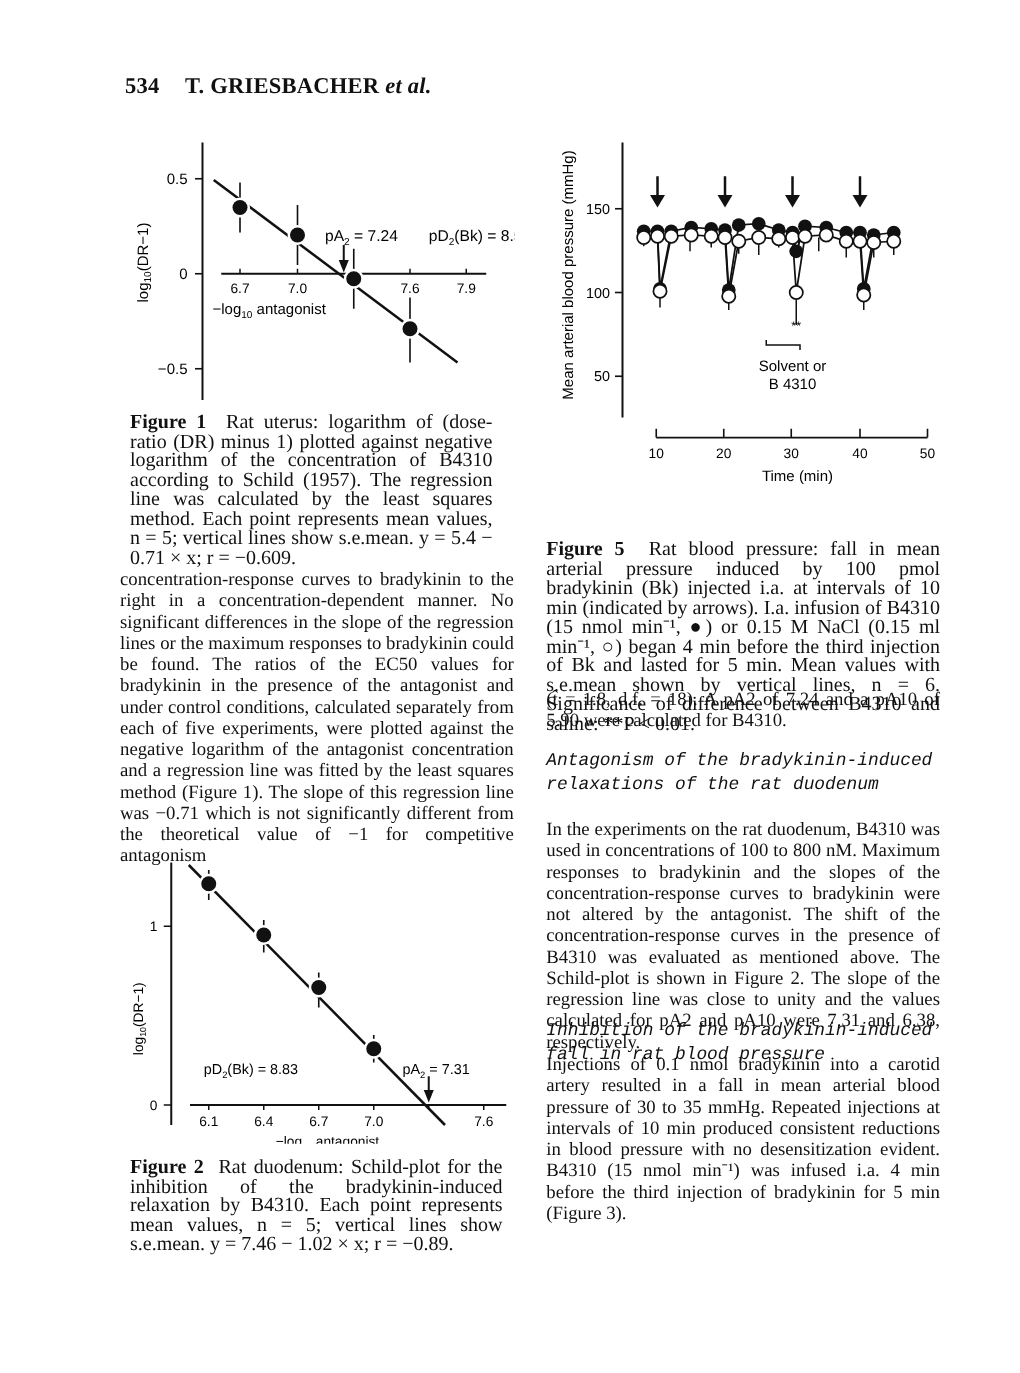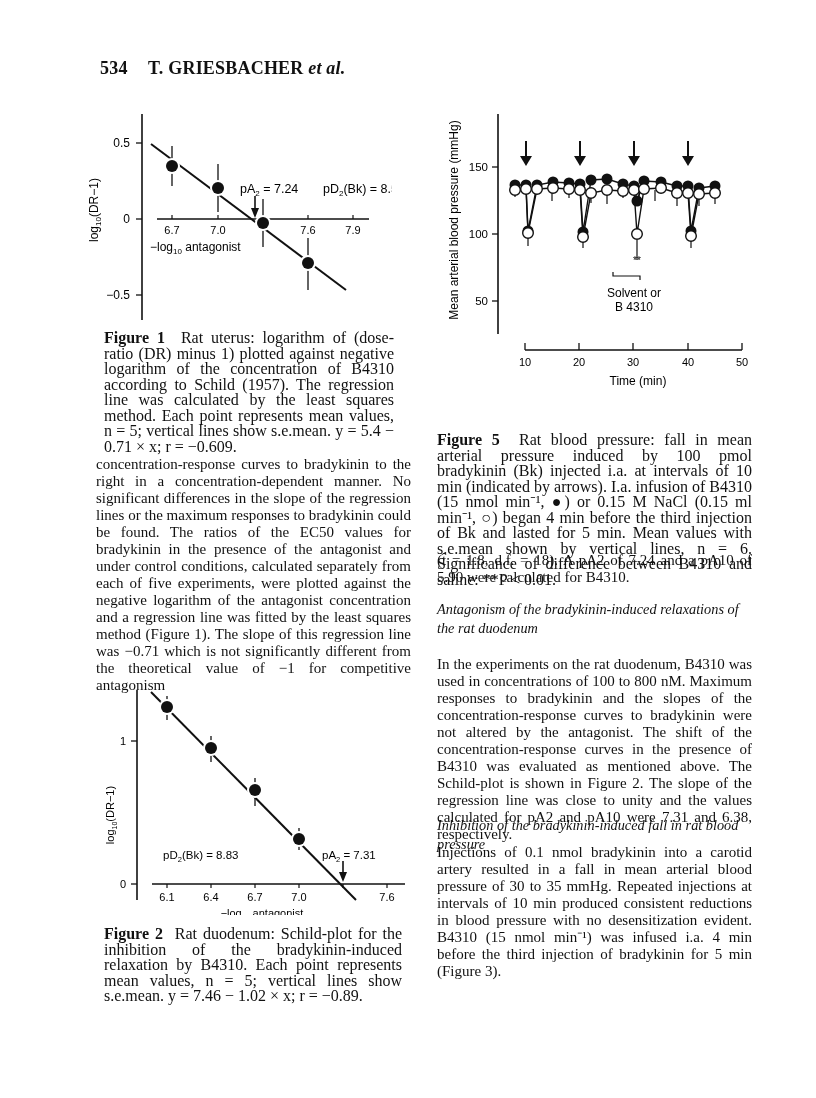--- a/index.html
+++ b/index.html
@@ -5,34 +5,34 @@
   html, body { margin:0; padding:0; background:#fff; }
   body { width:816px; height:1098px; position:relative; overflow:hidden; color:#111; font-family:"Liberation Serif", serif; }
   .abs { position:absolute; }
   .hdr { left:100px; top:58px; font-size:18px; font-weight:bold; letter-spacing:0.2px; }
   .hdr .pg { margin-right:16px; }
   .hdr .au { font-weight:bold; }
   .hdr .etal { font-style:italic; }
   .caption { font-size:16px; line-height:15.5px; text-align:justify; }
   .caption b { font-weight:bold; }
   .body { font-size:15px; line-height:17px; text-align:justify; }
-  .head-it { font-size:14.3px; line-height:19.2px; font-style:italic; }
+  .head-it { font-size:14.3px; line-height:19.2px; font-style:italic;font-family:Liberation Mono, monospace; }
   svg text { font-family:"Liberation Sans", sans-serif; }
   p { margin:0; }
 </style>
 </head>
 <body>
 
 <div class="abs hdr">
   <span class="pg">534</span>
   <span class="au">T. GRIESBACHER</span>
   <span class="etal">et al.</span>
 </div>
 
-<div class="abs" style="left:52px;top:100px;width:340px;height:220px;">
+<div class="abs" style="left:72px;top:100px;width:340px;height:220px;">
   <svg width="340" height="220" viewBox="0 0 340 220">
 
     <line x1="90" y1="14" x2="90" y2="220" stroke="#111" stroke-width="1.6"></line>
     <line x1="84" y1="43" x2="90" y2="43" stroke="#111" stroke-width="1.3"></line>
     <line x1="84" y1="119" x2="90" y2="119" stroke="#111" stroke-width="1.3"></line>
     <line x1="84" y1="195" x2="90" y2="195" stroke="#111" stroke-width="1.3"></line>
     <text x="78" y="47" font-size="12" text-anchor="end">0.5</text>
     <text x="78" y="123" font-size="12" text-anchor="end">0</text>
     <text x="78" y="199" font-size="12" text-anchor="end">−0.5</text>
     <text transform="translate(46,110) rotate(-90)" font-size="12" text-anchor="middle">log<tspan font-size="8" dy="3">10</tspan><tspan dy="-3">(DR−1)</tspan></text>

